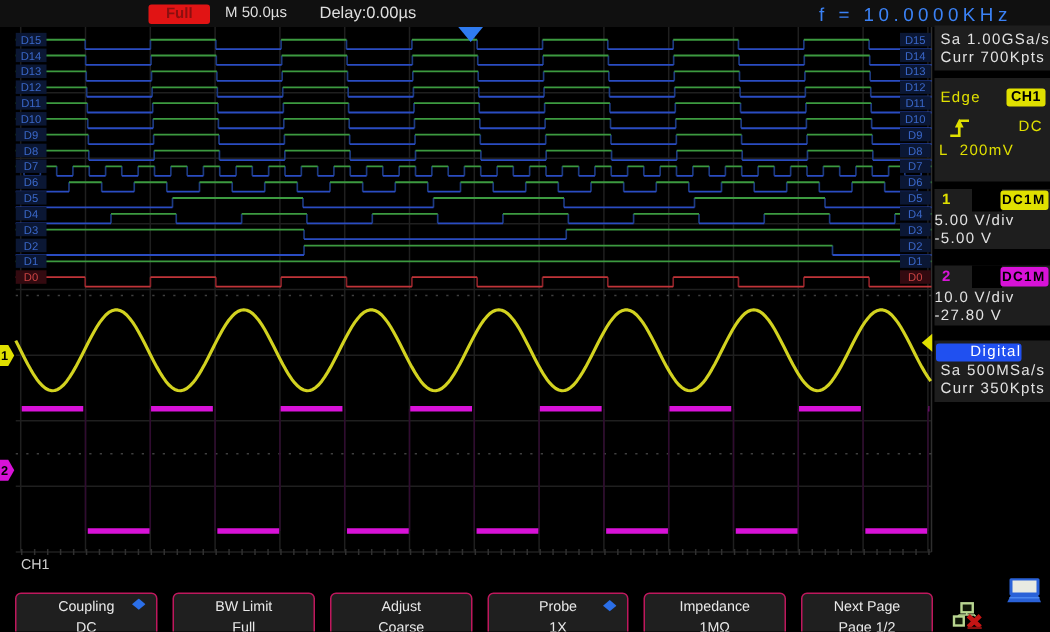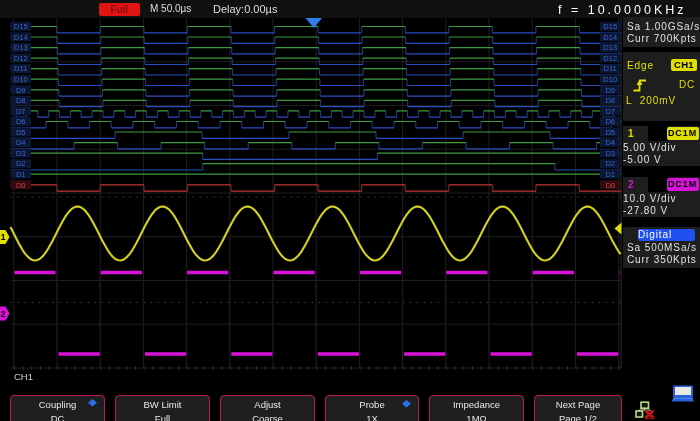--- a/index.html
+++ b/index.html
@@ -9,21 +9,21 @@
 .sbox{position:absolute;left:623px;width:77px;background:#1e1e1e;color:#e2e2e2;font-size:10px;letter-spacing:0.9px}
 .btn{position:absolute;top:395px;height:31px;background:#1f1f1f;border:1px solid #be185d;
 border-radius:4px;color:#e8e8e8;font-size:9.5px;text-align:center;line-height:14px;padding-top:2px}
 .r{padding-right:4px}
 </style></head><body>
 <div id="wrap">
 <div id="topbar">
  <div class="abs" style="left:99px;top:2.5px;width:41px;height:13px;background:#e11414;border-radius:2px;color:#8c0f0f;font-weight:bold;font-size:10px;text-align:center;line-height:13px">Full</div>
  <div class="abs" style="left:150px;top:3px;color:#dedede;font-size:10px">M 50.0µs</div>
  <div class="abs" style="left:213px;top:3px;color:#dedede;font-size:11px">Delay:0.00µs</div>
- <div class="abs" style="left:558px;top:2.5px;color:#ffffff;font-size:12.5px;letter-spacing:3px">f = 10.0000KHz</div>
+ <div class="abs" style="left:546px;top:2.5px;color:#3b82f6;font-size:12.5px;letter-spacing:3px">f = 10.0000KHz</div>
 </div>
 <svg width="700" height="421" viewBox="0 0 700 421" style="position:absolute;left:0;top:0" font-family="Liberation Sans, sans-serif">
       <path d="M13.8 18V368 M57 18V368 M100.2 18V368 M143.4 18V368 M186.6 18V368 M229.8 18V368 M273 18V368 M316.2 18V368 M359.4 18V368 M402.6 18V368 M445.8 18V368 M489 18V368 M532.2 18V368 M575.4 18V368 M618.6 18V368 M10.5 61.8H621 M10.5 105.5H621 M10.5 149.2H621 M10.5 193H621 M10.5 236.8H621 M10.5 280.5H621 M10.5 324.2H621 M10.5 368H621" stroke="#1f1f1f" stroke-width="1" fill="none"></path>
 <path d="M621 18V368" stroke="#2e2e2e" stroke-width="1" fill="none"></path>
 <path d="M10.5 197H621" stroke="#3f3f3f" stroke-width="1" stroke-dasharray="1.5,5.5" fill="none"></path>
 <path d="M10.5 302.5H621" stroke="#3f3f3f" stroke-width="1" stroke-dasharray="1.5,5.5" fill="none"></path>
 <path d="M14.5 366V370 M23.1 366V370 M31.8 366V370 M40.4 366V370 M49.1 366V370 M57.7 366V370 M66.3 366V370 M75 366V370 M83.6 366V370 M92.3 366V370 M100.9 366V370 M109.5 366V370 M118.2 366V370 M126.8 366V370 M135.5 366V370 M144.1 366V370 M152.7 366V370 M161.4 366V370 M170 366V370 M178.7 366V370 M187.3 366V370 M195.9 366V370 M204.6 366V370 M213.2 366V370 M221.9 366V370 M230.5 366V370 M239.1 366V370 M247.8 366V370 M256.4 366V370 M265.1 366V370 M273.7 366V370 M282.3 366V370 M291 366V370 M299.6 366V370 M308.3 366V370 M316.9 366V370 M325.5 366V370 M334.2 366V370 M342.8 366V370 M351.5 366V370 M360.1 366V370 M368.7 366V370 M377.4 366V370 M386 366V370 M394.7 366V370 M403.3 366V370 M411.9 366V370 M420.6 366V370 M429.2 366V370 M437.9 366V370 M446.5 366V370 M455.1 366V370 M463.8 366V370 M472.4 366V370 M481.1 366V370 M489.7 366V370 M498.3 366V370 M507 366V370 M515.6 366V370 M524.3 366V370 M532.9 366V370 M541.5 366V370 M550.2 366V370 M558.8 366V370 M567.5 366V370 M576.1 366V370 M584.7 366V370 M593.4 366V370 M602 366V370 M610.7 366V370 M619.3 366V370" stroke="#303030" stroke-width="1" fill="none"></path>
 <path d="M56.8 26.5V32.8 M100.3 26.5V32.8 M143.9 26.5V32.8 M187.4 26.5V32.8 M231 26.5V32.8 M274.6 26.5V32.8 M318.1 26.5V32.8 M361.7 26.5V32.8 M405.2 26.5V32.8 M448.8 26.5V32.8 M492.3 26.5V32.8 M535.9 26.5V32.8 M579.4 26.5V32.8" stroke="#1d3a80" stroke-width="1.1" fill="none"></path>
 <path d="M10.5 26.5H56.8 M100.3 26.5H143.9 M187.4 26.5H231 M274.6 26.5H318.1 M361.7 26.5H405.2 M448.8 26.5H492.3 M535.9 26.5H579.4" stroke="#3c9a40" stroke-width="1.2" fill="none"></path>
 <path d="M56.8 32.8H100.3 M143.9 32.8H187.4 M231 32.8H274.6 M318.1 32.8H361.7 M405.2 32.8H448.8 M492.3 32.8H535.9 M579.4 32.8H621" stroke="#2a4cc2" stroke-width="1.2" fill="none"></path>
@@ -167,21 +167,21 @@
  <div class="abs r" style="left:0;top:27.5px;width:73px">-5.00 V</div>
 </div>
 <div class="sbox" style="top:177px;height:40px">
  <div class="abs" style="left:25px;top:0;width:20px;height:15px;background:#000"></div>
  <div class="abs" style="left:5px;top:2px;color:#d816d8;font-weight:bold">2</div>
  <div class="abs" style="left:43.5px;top:1px;width:32px;height:13px;background:#d812d8;border-radius:2px;color:#000;font-weight:bold;font-size:9px;text-align:center;line-height:13px">DC1M</div>
  <div class="abs r" style="left:0;top:16px;width:73px">10.0 V/div</div>
  <div class="abs r" style="left:0;top:27.5px;width:73px">-27.80 V</div>
 </div>
 <div class="sbox" style="top:226.5px;height:41px">
- <div class="abs" style="left:15px;top:2px;width:57px;height:12.5px;background:#2050f0;border-radius:2px;color:#fff;text-align:left;line-height:12.5px">Digital</div>
+ <div class="abs" style="left:1px;top:2px;width:57px;height:12.5px;background:#2050f0;border-radius:2px;color:#fff;text-align:right;line-height:12.5px">Digital</div>
  <div class="abs" style="left:4px;top:15.5px">Sa 500MSa/s</div>
  <div class="abs" style="left:4px;top:27.5px">Curr 350Kpts</div>
 </div>
 
 <div class="abs" style="left:14px;top:370.5px;color:#cfcfcf;font-size:9.5px">CH1</div>
 <div class="btn" style="left:10px;width:95px">Coupling<br>DC</div>
 <div class="btn" style="left:220px;width:95px">Adjust<br>Coarse</div>
 <div class="btn" style="left:115px;width:95px">BW Limit<br>Full</div>
 <div class="btn" style="left:325px;width:94px">Probe<br>1X</div>
 <div class="btn" style="left:429px;width:95px">Impedance<br>1MΩ</div>

